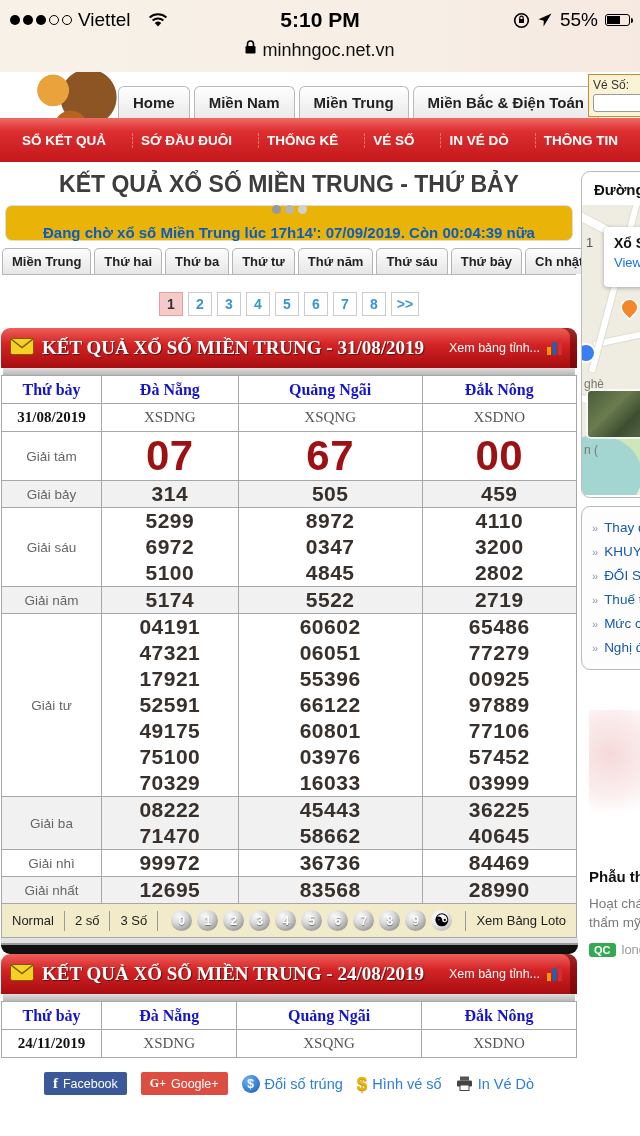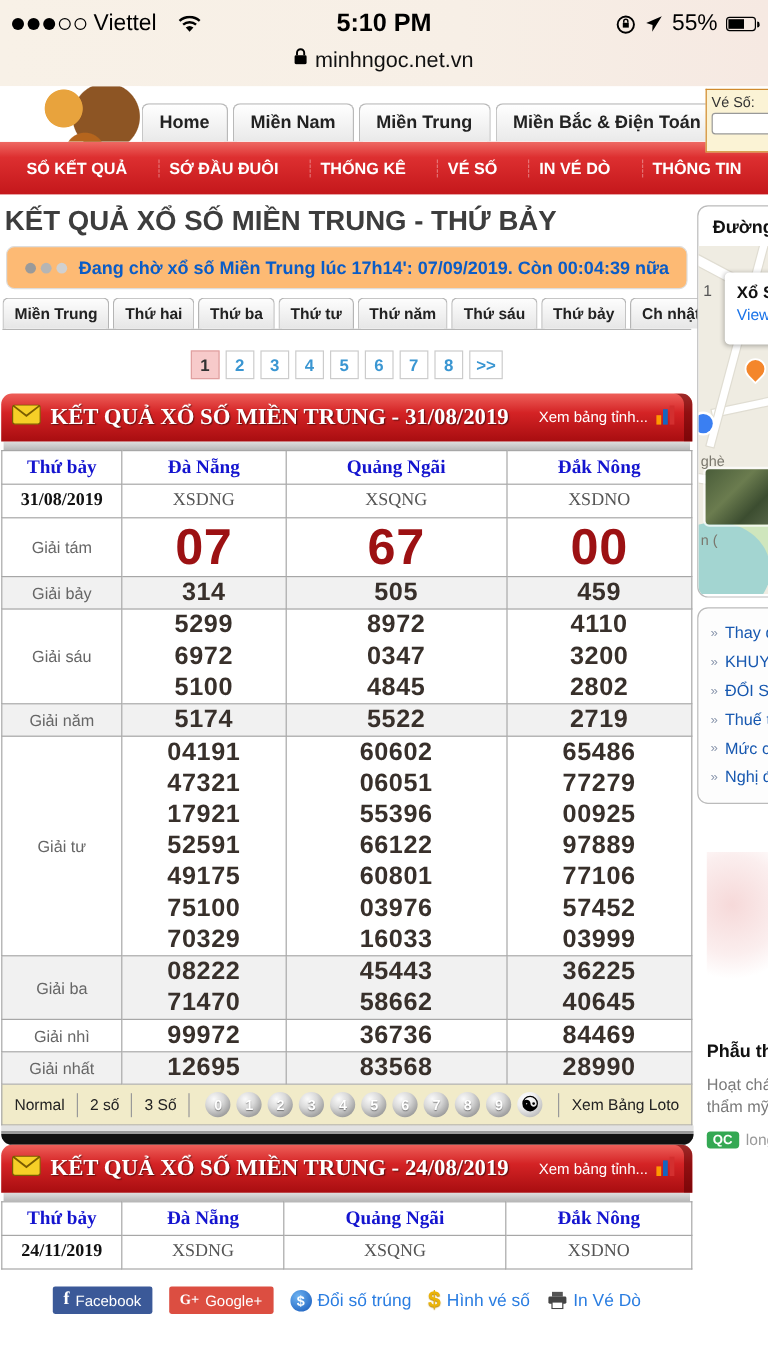--- a/index.html
+++ b/index.html
@@ -24,39 +24,39 @@
   .topbar{height:46px;background:#fff;display:flex;align-items:flex-end;position:relative;}
   .logo{width:118px;height:46px;overflow:hidden;position:relative;background:
     radial-gradient(circle at 60% 120%, #b5651d 0 18%, transparent 19%),
     radial-gradient(circle at 45% 40%, #e8a33d 0 22%, transparent 23%),
     radial-gradient(circle at 75% 55%, #8d5524 0 30%, transparent 31%),
     #fff;}
   .nav-tabs{display:flex;align-items:flex-end;height:100%;}
   .nav-tab{border:1px solid #b9b9b9;border-bottom:none;border-radius:6px 6px 0 0;
     background:linear-gradient(#ffffff,#e9e9e9);padding:7px 14px;font-size:15px;font-weight:bold;color:#222;
     margin-right:4px;white-space:nowrap;}
-  .veso-box{position:absolute;right:0;top:2px;width:52px;height:53px;background:#fbf3d5;border:1px solid #d08a2e;
+  .veso-box{position:absolute;right:0;top:2px;width:52px;height:43px;background:#fbf3d5;border:1px solid #d08a2e;
     border-right:none;font-size:12px;color:#333;padding:3px 4px;overflow:hidden;}
   .veso-box .mini-input{width:60px;height:18px;background:#fff;border:1px solid #999;border-radius:3px;margin-top:2px;}
 
   
   .red-menu{height:44px;background:linear-gradient(#ef6a64 0,#dd2f30 30%,#c4171b 100%);
     display:flex;align-items:center;justify-content:space-between;padding:0 14px;}
   .red-menu .mi{color:#fff;font-weight:bold;font-size:13.5px;white-space:nowrap;padding:0 8px;
     border-left:1px dashed rgba(255,255,255,.35);}
   .red-menu .mi:first-child{border-left:none;}
 
   
   .content{display:flex;align-items:flex-start;}
   .main{width:578px;flex:none;}
   .sidebar{width:300px;flex:none;margin-left:3px;}
 
-  .page-title{font-size:23px;font-weight:bold;color:#3d3d3d;text-align:left;margin:9px 4px 7px;}
-  .countdown{margin:0 5px;background:#fdba74;border:1px solid #ddd;border-radius:7px;height:36px;
-    display:flex;align-items:center;justify-content:center;gap:10px;}
+  .page-title{font-size:23px;font-weight:bold;color:#3d3d3d;text-align:center;margin:9px 4px 7px;}
+  .countdown{margin:0 5px;background:#eab308;border:1px solid #ddd;border-radius:7px;height:36px;
+    display:flex;align-items:center;justify-content:center;gap:10px;flex-direction:column;}
   .cdots{display:flex;gap:4px;} .cdots i{width:9px;height:9px;border-radius:50%;display:inline-block;}
   .countdown .txt{color:#0a5cc7;font-weight:bold;font-size:15px;}
 
   .day-tabs{display:flex;margin:7px 2px 0;border-bottom:1px solid #b5b5b5;}
   .day-tab{border:1px solid #b5b5b5;border-bottom:none;border-radius:5px 5px 0 0;background:linear-gradient(#fdfdfd,#e6e6e6);
     padding:5px 9px;font-size:13px;font-weight:bold;color:#222;margin-right:3px;white-space:nowrap;}
 
   .pagination{display:flex;justify-content:center;gap:5px;margin:17px 0 12px;}
   .pg{min-width:24px;height:24px;border:1px solid #ccc;background:#fff;color:#3a96d2;font-size:14px;font-weight:bold;
     display:flex;align-items:center;justify-content:center;padding:0 5px;}

